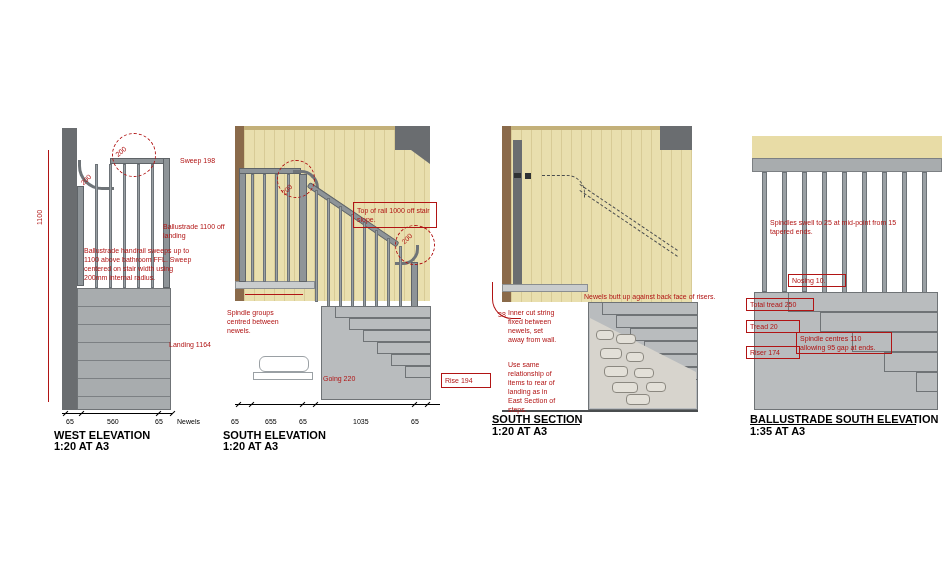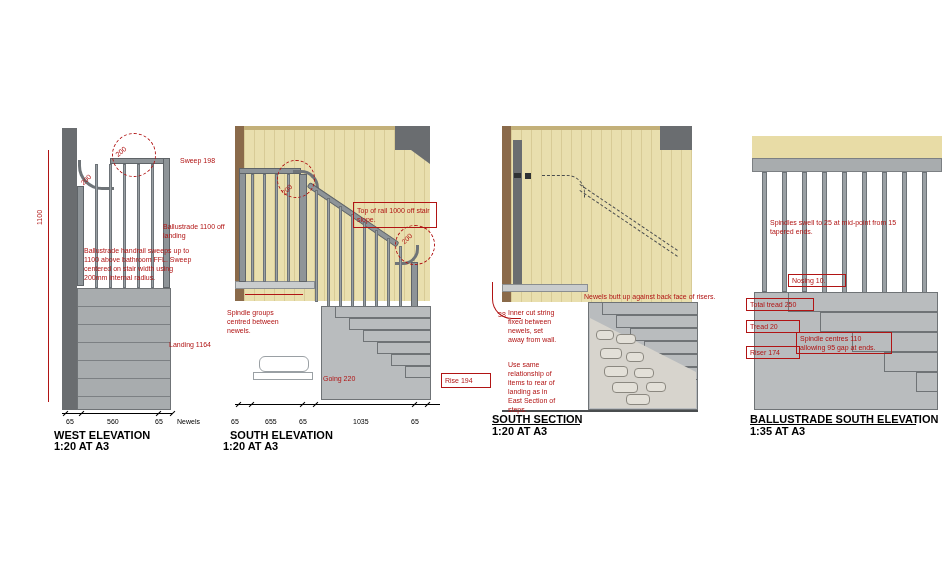--- a/index.html
+++ b/index.html
@@ -212,21 +212,21 @@
     <div class="tick" style="left:84px; top:404px;"></div>
     <div class="tick" style="left:97px; top:404px;"></div>
     <div class="tick" style="left:196px; top:404px;"></div>
     <div class="tick" style="left:209px; top:404px;"></div>
     <div class="dimtxt" style="left:16px; top:418px;">65</div>
     <div class="dimtxt" style="left:50px; top:418px;">655</div>
     <div class="dimtxt" style="left:84px; top:418px;">65</div>
     <div class="dimtxt" style="left:138px; top:418px;">1035</div>
     <div class="dimtxt" style="left:196px; top:418px;">65</div>
 
-    <div class="title" style="left:15px; top:430px;">SOUTH ELEVATION</div>
+    <div class="title" style="left:8px; top:430px;">SOUTH ELEVATION</div>
     <div class="title" style="left:8px; top:441px;">1:20 AT A3</div>
   </div>
 
   <div class="panel" style="left:480px; top:0; width:260px; height:460px;">
 
     <div class="rect woodv" style="left:22px; top:126px; width:190px; height:176px;"></div>
     <div class="rect" style="left:22px; top:126px; width:190px; height:4px; background:#c3b079;"></div>
     <div class="rect brown" style="left:22px; top:126px; width:9px; height:176px;"></div>
     <div class="rect gray-dark" style="left:180px; top:126px; width:32px; height:24px;"></div>
 

